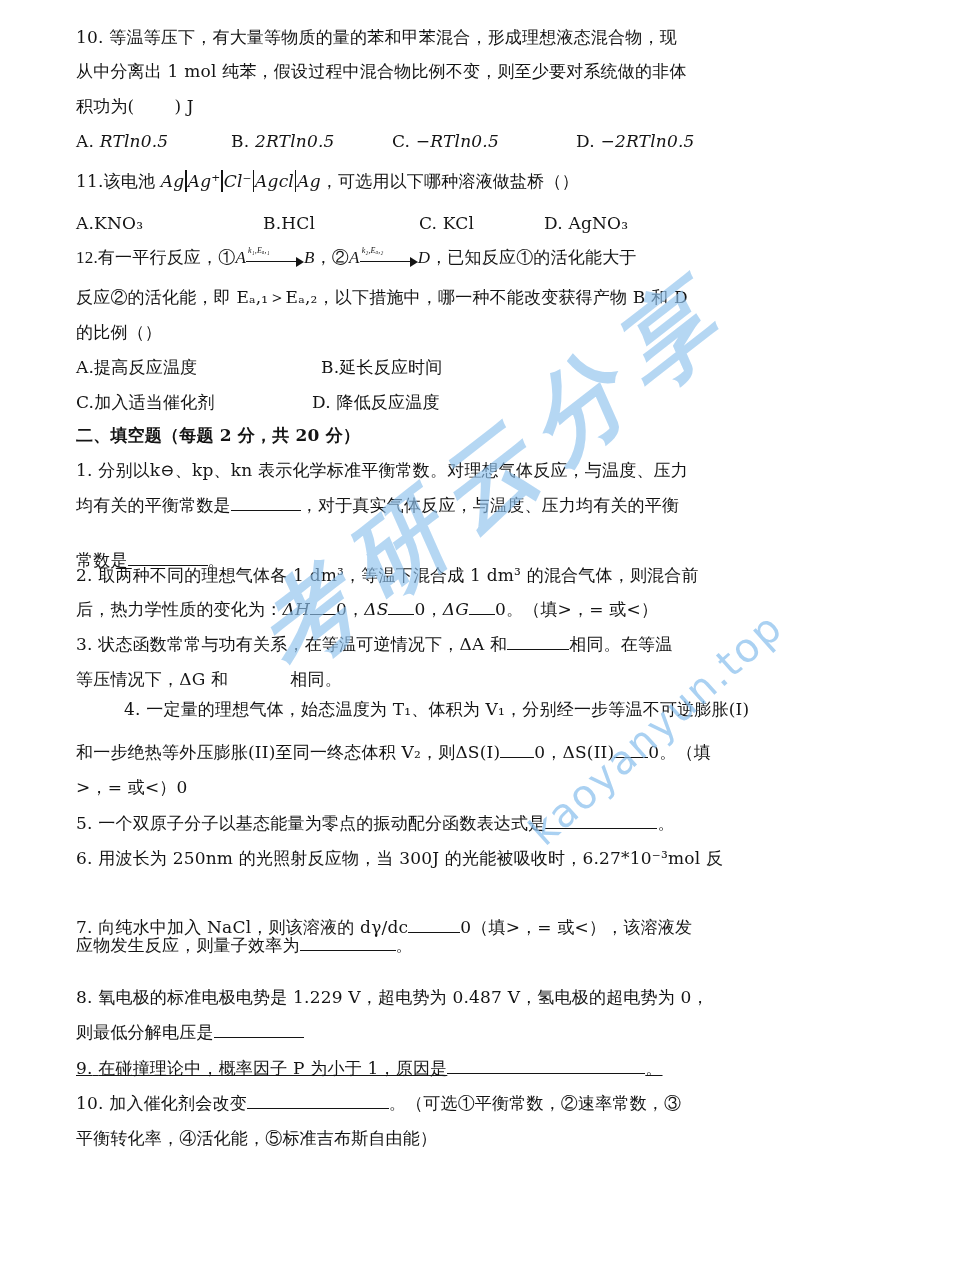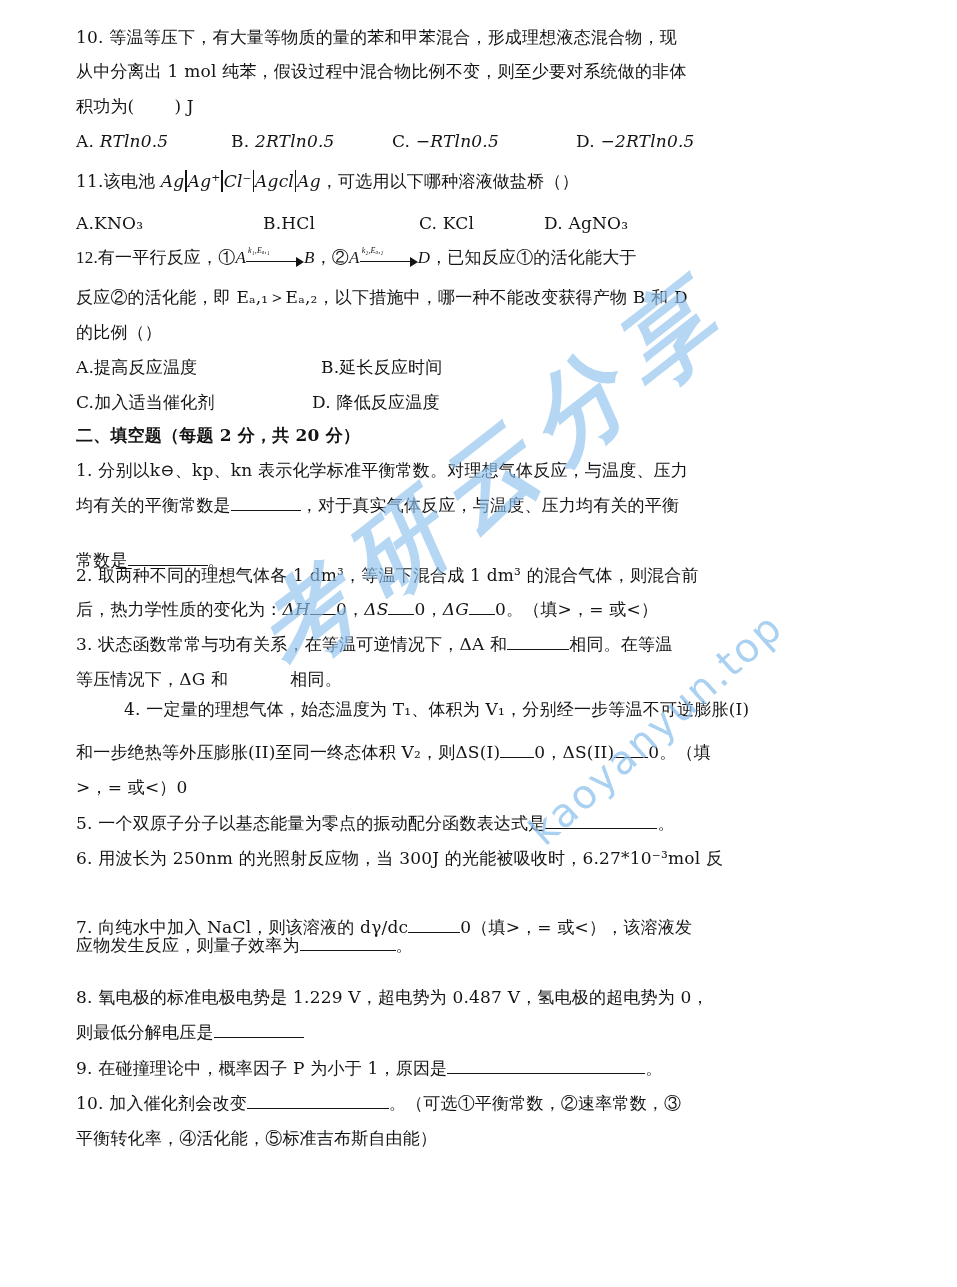--- a/index.html
+++ b/index.html
@@ -152,21 +152,21 @@
     <span>7.</span> <span>向纯水中加入 NaCl，则该溶液的 dγ/dc</span><span class="blank" style="width:52px;"></span><span>0（填&gt;，= 或&lt;），该溶液发</span>
   </div>
 
   <div class="line" style="top:986px;">
     <span>8.</span> <span>氧电极的标准电极电势是 1.229 V，超电势为 0.487 V，氢电极的超电势为 0，</span>
   </div>
   <div class="line" style="top:1021px;">
     <span>则最低分解电压是</span><span class="blank" style="width:90px;"></span>
   </div>
 
-  <div class="line" style="top:1057px;">
+  <div class="line" style="top:1057px;text-decoration:underline;">
     <span>9.</span> <span>在碰撞理论中，概率因子 P 为小于 1，原因是</span><span class="blank" style="width:198px;"></span><span>。</span>
   </div>
 
   <div class="line" style="top:1092px;">
     <span>10.</span> <span>加入催化剂会改变</span><span class="blank" style="width:142px;"></span><span>。（可选①平衡常数，②速率常数，③</span>
   </div>
   <div class="line" style="top:1127px;">
     <span>平衡转化率，④活化能，⑤标准吉布斯自由能）</span>
   </div>
 

